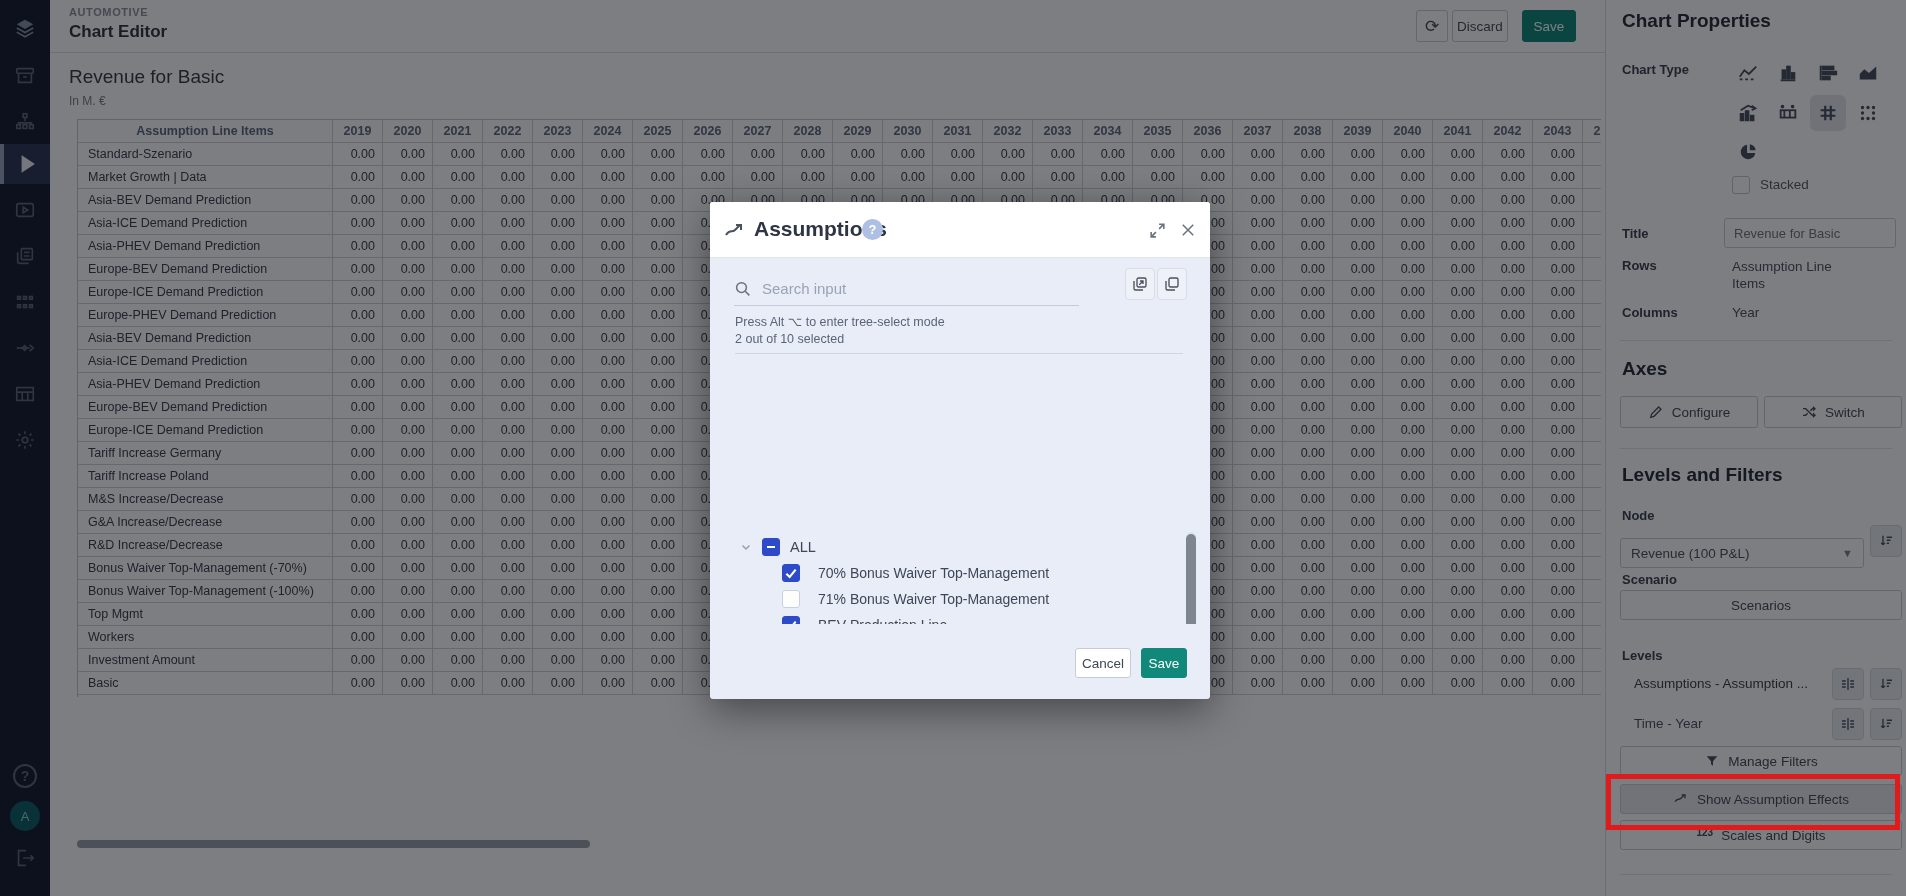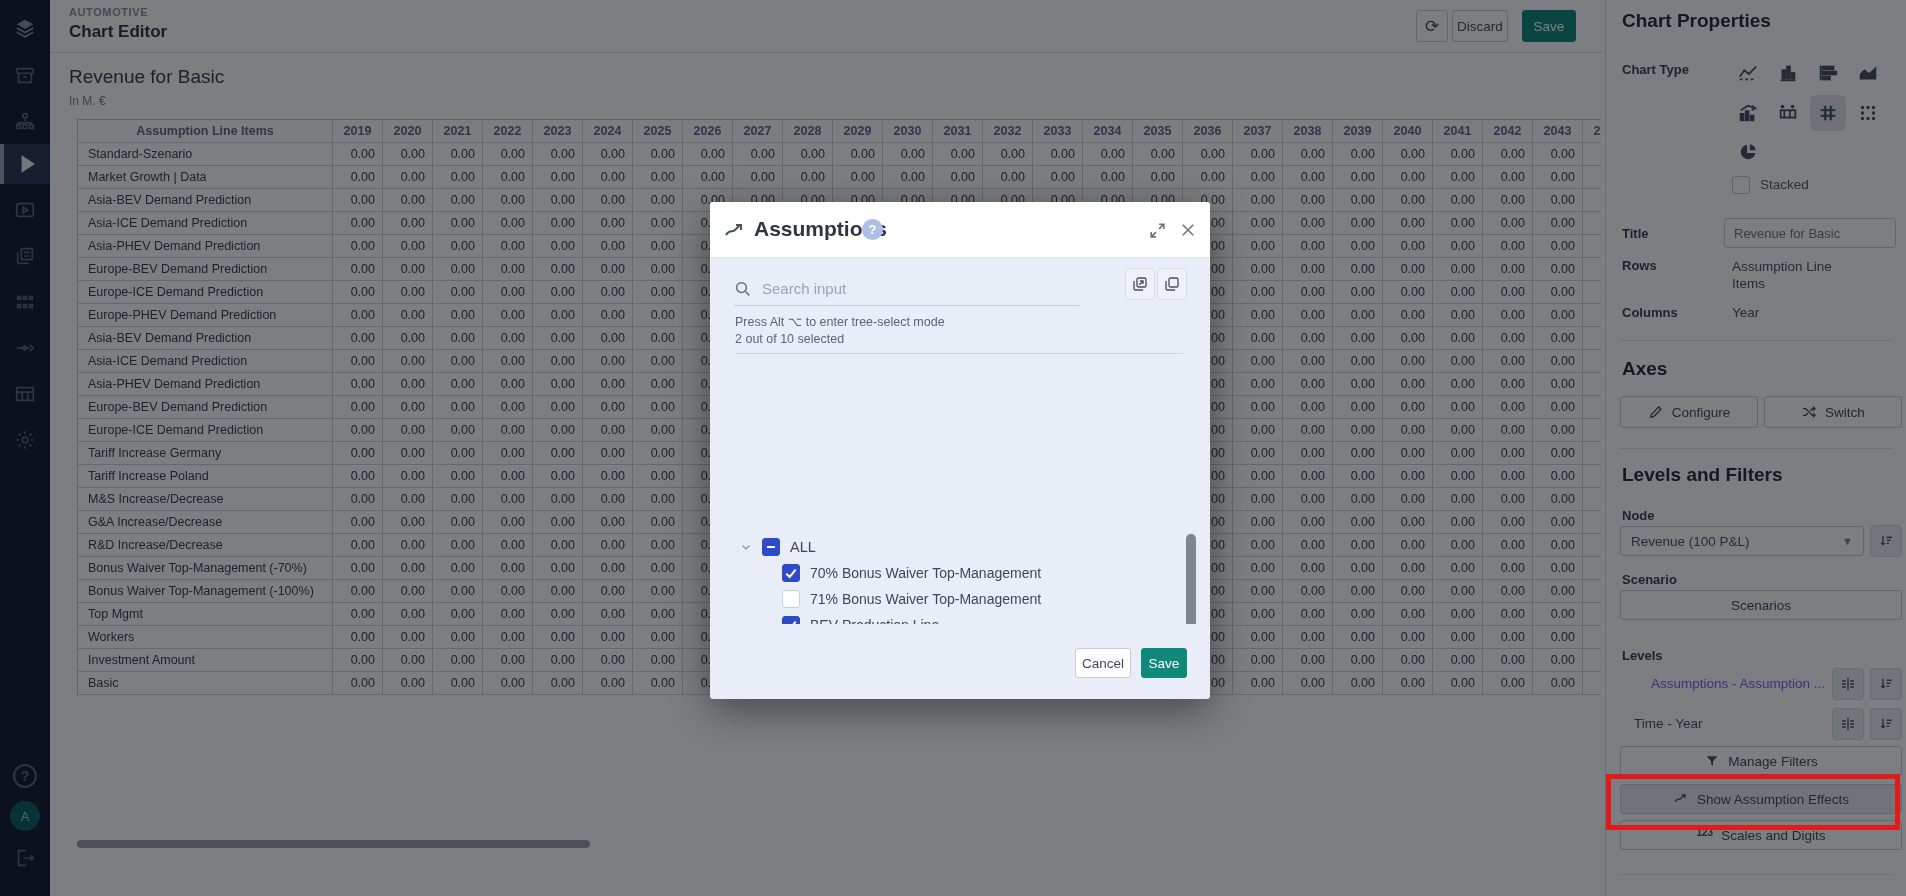--- a/index.html
+++ b/index.html
@@ -43,21 +43,21 @@
   .rp-val { font-size:13.5px; color:#4a5260; position:absolute; }
   .ct-ic { position:absolute; width:28px; height:28px; display:flex; align-items:center; justify-content:center; }
   .ct-ic svg { width:22px; height:22px; stroke:#474f5f; fill:none; stroke-width:2; }
   .ct-sel { position:absolute; width:36px; height:36px; background:#e3e6eb; border-radius:6px; }
   .rp-btn { position:absolute; height:32px; border:1px solid #c9ced6; border-radius:3px; background:#fff; color:#434a56; font-size:13.5px; display:flex; align-items:center; justify-content:center; gap:8px; }
   .rp-btn svg { width:16px; height:16px; stroke:#474f5f; fill:none; stroke-width:2; }
   .rp-div { position:absolute; left:14px; width:272px; height:1px; background:#e1e4e9; }
   .chk { width:18px; height:18px; border:1px solid #c3c8d0; border-radius:3px; background:#fff; position:absolute; }
   .sq-btn { position:absolute; width:32px; height:32px; background:#e9ecf0; border:1px solid #d4d9e0; border-radius:4px; display:flex; align-items:center; justify-content:center; }
   .sq-btn svg { width:18px; height:18px; stroke:#4b525e; fill:none; stroke-width:1.8; }
-  .select-box { position:absolute; height:30px; border:1px solid #c9ced6; border-radius:3px; background:#fff; display:flex; align-items:center; padding:0 10px; font-size:13.5px; color:#4a5260; justify-content:space-between; }
+  .select-box { position:absolute; height:30px; border:1px solid #c9ced6; border-radius:3px; background:#fff; display:flex; align-items:center; padding:0 10px; font-size:13.5px; color:#4a5260; justify-content:space-between;margin-top:12px; }
 
   
   #overlay { position:absolute; inset:0; background:rgba(5,8,14,0.52); z-index:40; }
   #red-frame { position:absolute; left:1606px; top:774px; width:294px; height:56px; border:5px solid #e11b1b; z-index:80; }
 
   
   #modal { position:absolute; left:710px; top:202px; width:500px; height:497px; background:#e8edf8; border-radius:3px; box-shadow:0 10px 40px rgba(0,0,0,.45); z-index:60; }
   #modal-head { position:absolute; left:0; top:0; width:500px; height:56px; background:#fff; border-bottom:1px solid #e3e6ef; border-radius:3px 3px 0 0; }
   #modal-title { position:absolute; left:44px; top:15px; font-size:21px; font-weight:bold; color:#2e3444; }
   .m-help { position:absolute; left:152px; top:17px; width:21px; height:21px; border-radius:50%; background:#aebfe4; color:#fff; font-size:13px; font-weight:bold; display:flex; align-items:center; justify-content:center; }
@@ -67,21 +67,21 @@
   #search-input { border:none; outline:none; background:transparent; font-size:15px; color:#3f4756; width:280px; font-family:"Liberation Sans",sans-serif; }
   #search-input::placeholder { color:#9aa3b4; }
   .pg-btn { position:absolute; top:66px; width:30px; height:32px; background:#eef1f8; border:1px solid #d8dde8; border-radius:4px; display:flex; align-items:center; justify-content:center; }
   .pg-btn svg { width:18px; height:18px; stroke:#4b525e; fill:none; stroke-width:1.8; }
   .m-hint { position:absolute; left:25px; font-size:12.5px; color:#5c6575; }
   #m-div { position:absolute; left:25px; top:151px; width:448px; height:1px; background:#cdd4e4; }
   #tree { position:absolute; left:0; top:160px; width:500px; height:262px; overflow:hidden; }
   .cb { width:18px; height:18px; border-radius:3px; border:1px solid #c9d0dd; background:#fdfdfe; flex:0 0 18px; }
   .cb.on, .cb.ind { background:#2d4bc8; border-color:#2d4bc8; }
   .cb svg { width:16px; height:16px; display:block; margin:0 auto; }
-  .titem { display:flex; align-items:center; gap:10px; height:26px; padding-left:72px; }
+  .titem { display:flex; align-items:center; gap:18px; height:26px; padding-left:72px; }
   .tlabel { font-size:14px; color:#3f4756; }
   #all-row { position:absolute; left:30px; top:172px; height:26px; display:flex; align-items:center; gap:10px; }
   #list { position:absolute; left:0; top:198px; width:480px; }
   #m-sb-track { position:absolute; left:476px; top:170px; width:10px; height:252px; background:#dde3ef; border-radius:5px; }
   #m-sb-thumb { position:absolute; left:476px; top:172px; width:10px; height:196px; background:#7f858e; border-radius:5px; }
   .m-btn { position:absolute; top:446px; height:30px; border-radius:3px; font-size:13.5px; display:flex; align-items:center; justify-content:center; }
   #m-cancel { left:365px; width:56px; background:#fff; border:1px solid #c6ccd6; color:#3f4756; }
   #m-save { left:431px; width:46px; background:#10897a; border:1px solid #10897a; color:#fff; }
 </style>
 </head>
@@ -1038,21 +1038,21 @@
         </svg>
     </div>
 
     <div class="rp-lab" style="top:572px">Scenario</div>
     <div class="rp-btn" style="left:14px;top:590px;width:282px;height:30px">
       <span>Scenarios</span>
     </div>
 
     <div class="rp-lab" style="top:648px">Levels</div>
 
-    <div class="rp-val" style="left:45px;top:676px;color:#8b5cf6">Assumptions - Assumption ...</div>
+    <div class="rp-val" style="left:28px;top:676px;color:#404040">Assumptions - Assumption ...</div>
     <div class="sq-btn" style="left:226px;top:668px">
       <svg viewBox="0 0 24 24">
           <path d="M12 4 v16"></path>
           <path d="M4 8 h5 M4 12 h5 M4 16 h5 M15 8 h5 M15 12 h5 M15 16 h5"></path>
         </svg>
     </div>
     <div class="sq-btn" style="left:264px;top:668px">
       <svg viewBox="0 0 24 24">
           <path d="M8 5 v12 M8 17 l-2.5 -2.5 M8 17 l2.5 -2.5"></path>
           <path d="M13 7 h7 M13 11 h5 M13 15 h3"></path>

